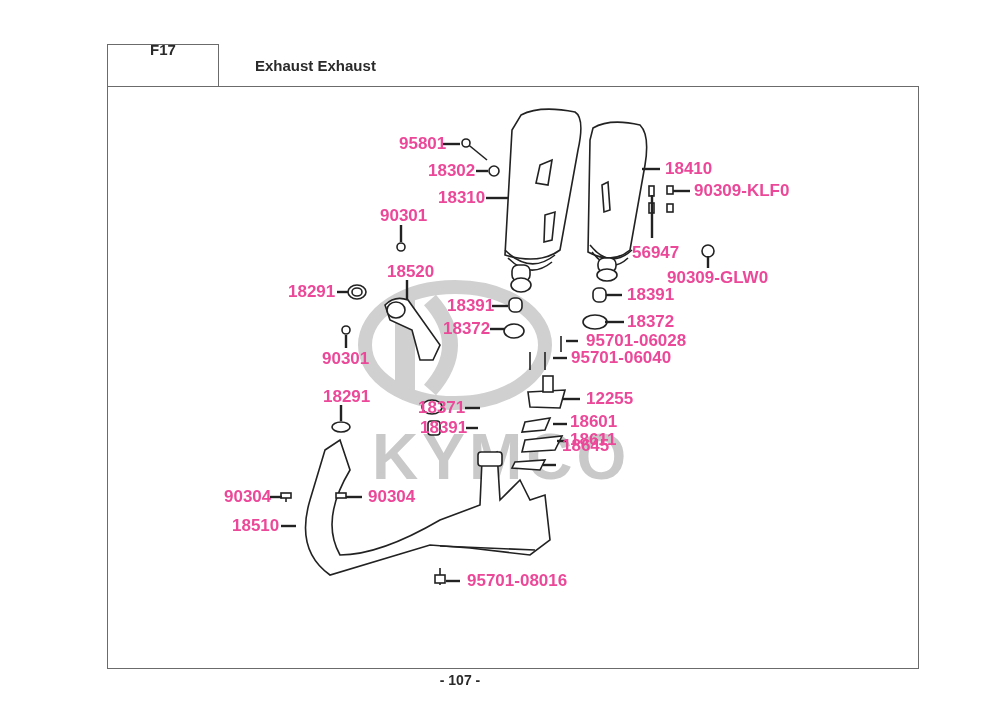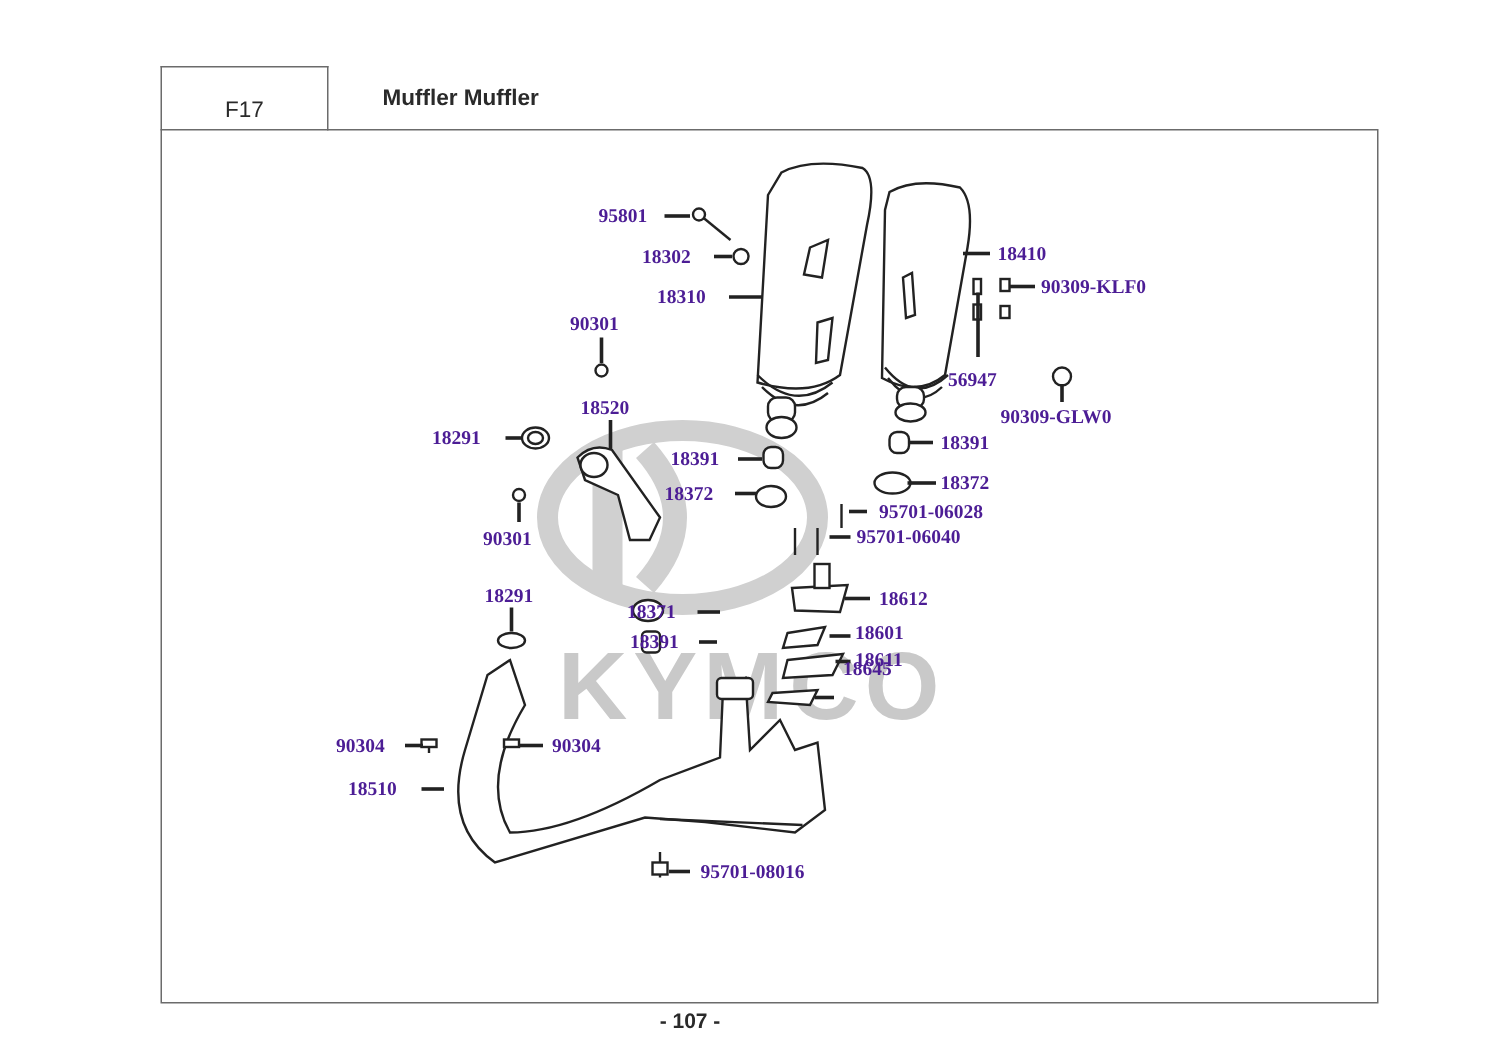--- a/index.html
+++ b/index.html
@@ -2,38 +2,38 @@
 <html><head>
 <meta charset="utf-8">
 <style>
   html, body { margin:0; padding:0; background:#ffffff; }
   body { width:1000px; height:707px; position:relative; overflow:hidden;
          font-family:"Liberation Sans", sans-serif; color:#2a2a2a; }
   .frame { position:absolute; left:107px; top:86px; width:812px; height:583px;
            border:1px solid #6b6b6b; box-sizing:border-box; }
   .header-code-box { position:absolute; left:107px; top:44px; width:112px; height:43px;
            border:1px solid #6b6b6b; border-bottom:none; box-sizing:border-box; }
-  .header-code { position:absolute; left:107px; top:52px; width:112px; height:43px;
-           line-height:43px; text-align:center; font-weight:normal; font-size:15px; }
+  .header-code { position:absolute; left:107px; top:28px; width:112px; height:43px;
+           line-height:43px; text-align:center; font-weight:bold; font-size:15px; }
   .header-title { position:absolute; left:255px; top:44px; height:43px; line-height:43px;
            font-weight:bold; font-size:15px; }
   .page-number { position:absolute; left:0; width:920px; top:672px; text-align:center;
            font-weight:bold; font-size:14px; }
   svg.diagram { position:absolute; left:0; top:0; }
-  .lbl { position:absolute; font-weight:bold; font-size:13px; white-space:nowrap;
-         line-height:16px; color:#4c1d95;font-family:Liberation Serif, serif; }
+  .lbl { position:absolute; font-weight:bold; font-size:17px; white-space:nowrap;
+         line-height:16px; color:#ec4899; }
   .wm { position:absolute; font-weight:bold; font-size:64px; color:#c9c9c9; letter-spacing:4px;
         left:372px; top:420px; }
 </style>
 </head>
 <body>
 
 <div class="header-code-box"></div>
 <div class="header-code">F17</div>
-<div class="header-title">Muffler Muffler</div>
+<div class="header-title">Exhaust Exhaust</div>
 <div class="frame"></div>
 
 <svg class="diagram" width="1000" height="707">
   <ellipse cx="455" cy="345" rx="90" ry="58" fill="none" stroke="#d0d0d0" stroke-width="14"></ellipse>
   <rect x="395" y="300" width="20" height="90" fill="#d0d0d0"></rect>
   <path d="M430 300 Q 470 345 430 390" fill="none" stroke="#d0d0d0" stroke-width="16"></path>
 </svg>
 <div class="wm">KYMCO</div>
 
 <svg class="diagram" width="1000" height="707">
@@ -142,21 +142,21 @@
 <div class="lbl" style="left:288px;top:284px;">18291</div>
 <div class="lbl" style="left:447px;top:298px;">18391</div>
 <div class="lbl" style="left:627px;top:287px;">18391</div>
 <div class="lbl" style="left:443px;top:321px;">18372</div>
 <div class="lbl" style="left:627px;top:314px;">18372</div>
 <div class="lbl" style="left:586px;top:333px;">95701-06028</div>
 <div class="lbl" style="left:571px;top:350px;">95701-06040</div>
 <div class="lbl" style="left:322px;top:351px;">90301</div>
 <div class="lbl" style="left:323px;top:389px;">18291</div>
 <div class="lbl" style="left:418px;top:400px;">18371</div>
-<div class="lbl" style="left:586px;top:391px;">18612</div>
+<div class="lbl" style="left:586px;top:391px;">12255</div>
 <div class="lbl" style="left:570px;top:414px;">18601</div>
 <div class="lbl" style="left:420px;top:420px;">18391</div>
 <div class="lbl" style="left:570px;top:432px;">18611</div>
 <div class="lbl" style="left:562px;top:438px;">18645</div>
 <div class="lbl" style="left:224px;top:489px;">90304</div>
 <div class="lbl" style="left:368px;top:489px;">90304</div>
 <div class="lbl" style="left:232px;top:518px;">18510</div>
 <div class="lbl" style="left:467px;top:573px;">95701-08016</div>
 
 <div class="page-number">- 107 -</div>

